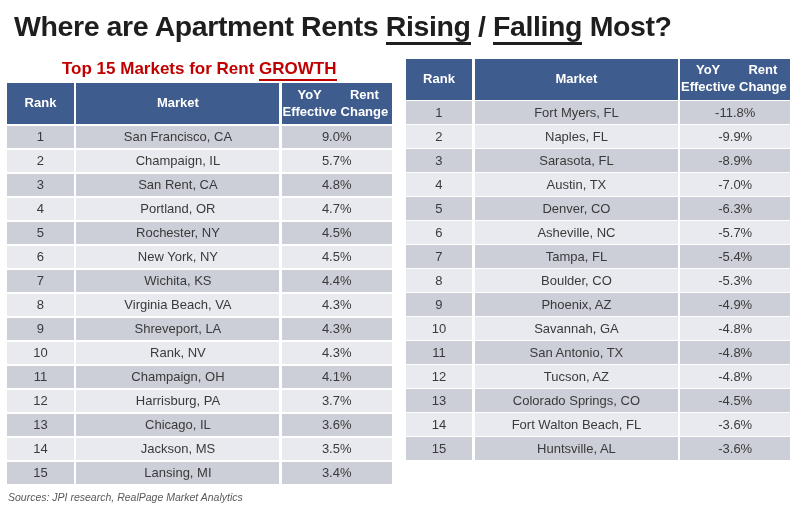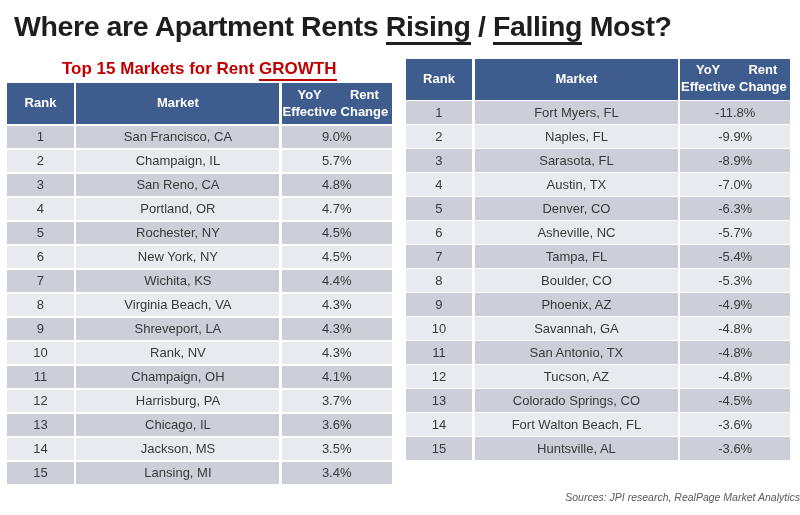--- a/index.html
+++ b/index.html
@@ -76,21 +76,20 @@
     color: #3a3a3a;
     background: var(--row-light, #e9eaef);
   }
   .row.dark .td { background: var(--row-dark, #cdcfd8); }
 
   .footer {
     margin: 7px 0 0 8px;
     font-size: 10.5px;
     font-style: italic;
     color: #595959;
-    text-align: right;
   }
 </style>
 </head>
 <body>
 
 <div class="slide">
 
   <h1 class="main-title"><span>Where are Apartment Rents </span><span class="u">Rising</span><span> / </span><span class="u">Falling</span><span> Most?</span></h1>
 
   <div class="tables">
@@ -112,21 +111,21 @@
   </div>
 
   <div class="row">
     <div class="td">2</div>
     <div class="td">Champaign, IL</div>
     <div class="td">5.7%</div>
   </div>
 
   <div class="row dark">
     <div class="td">3</div>
-    <div class="td">San Reno, CA</div>
+    <div class="td">San Rent, CA</div>
     <div class="td">4.8%</div>
   </div>
 
   <div class="row">
     <div class="td">4</div>
     <div class="td">Portland, OR</div>
     <div class="td">4.7%</div>
   </div>
 
   <div class="row dark">

